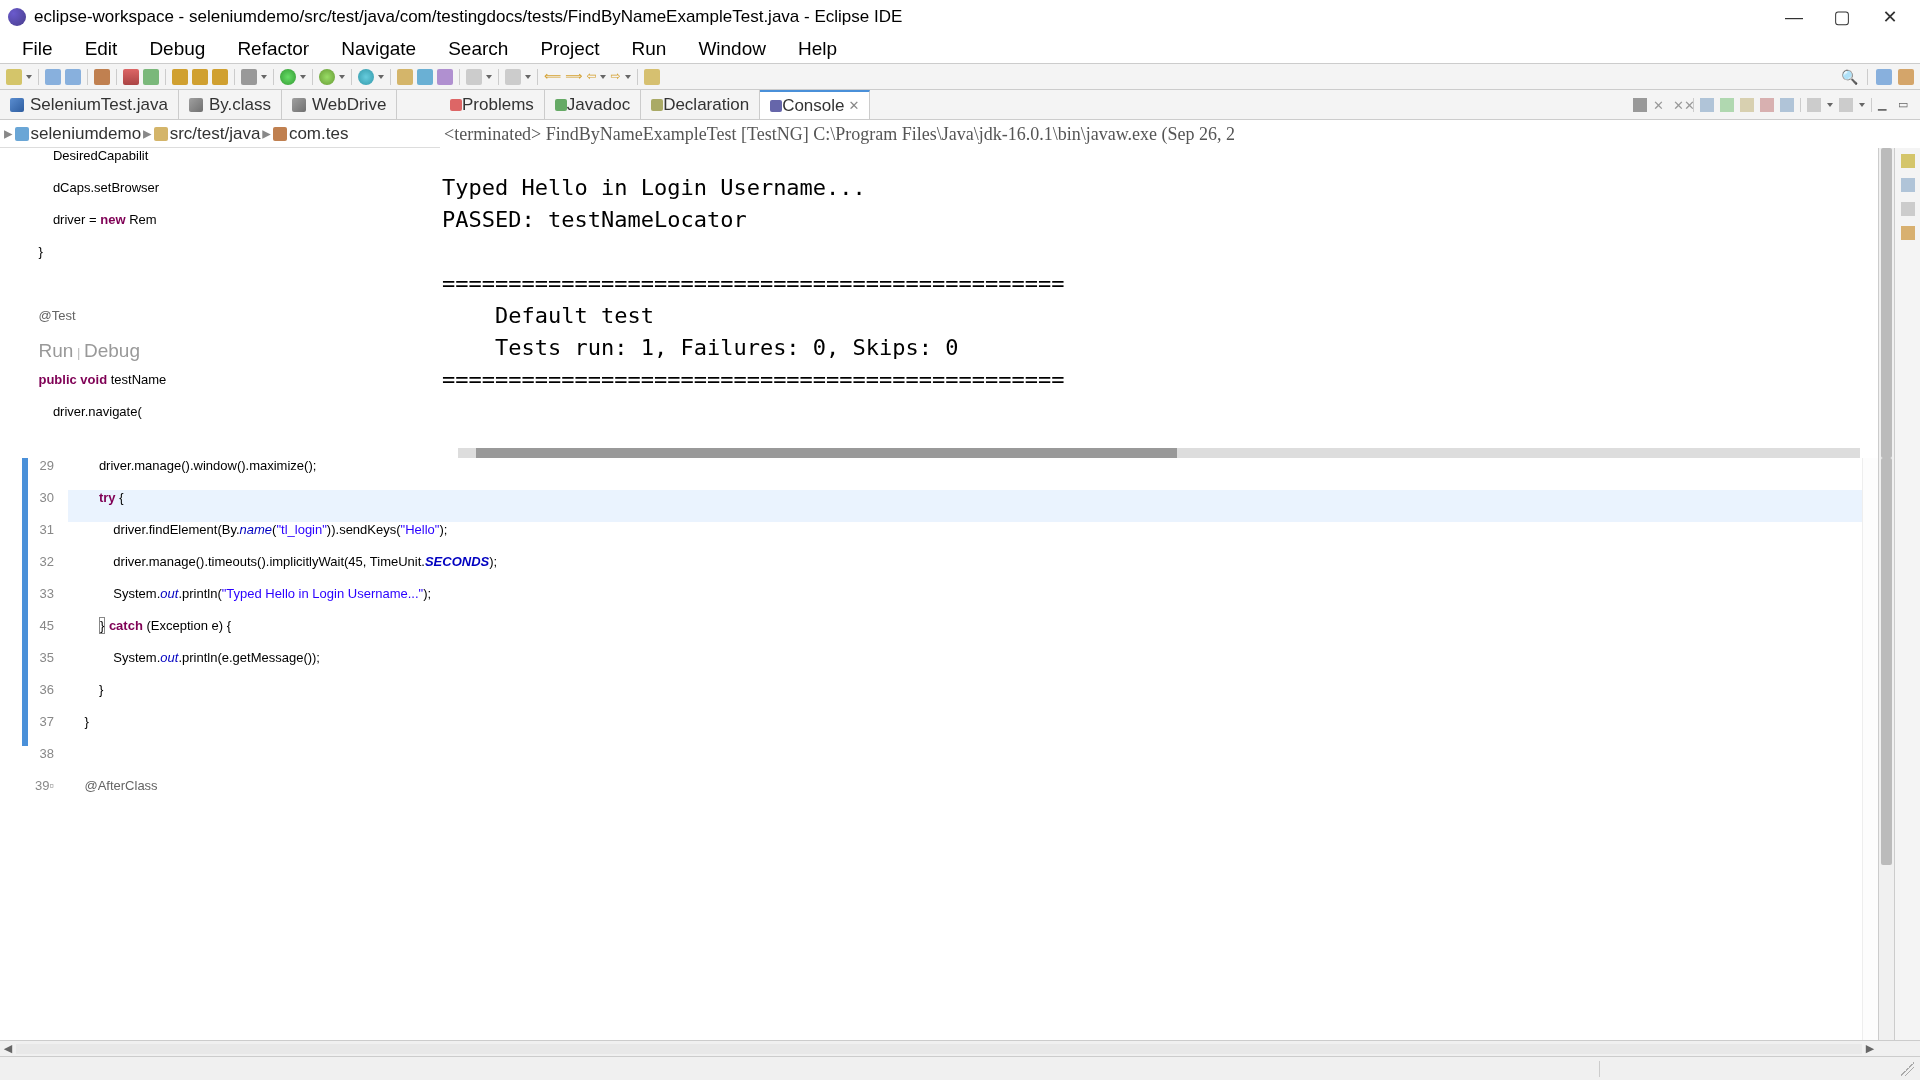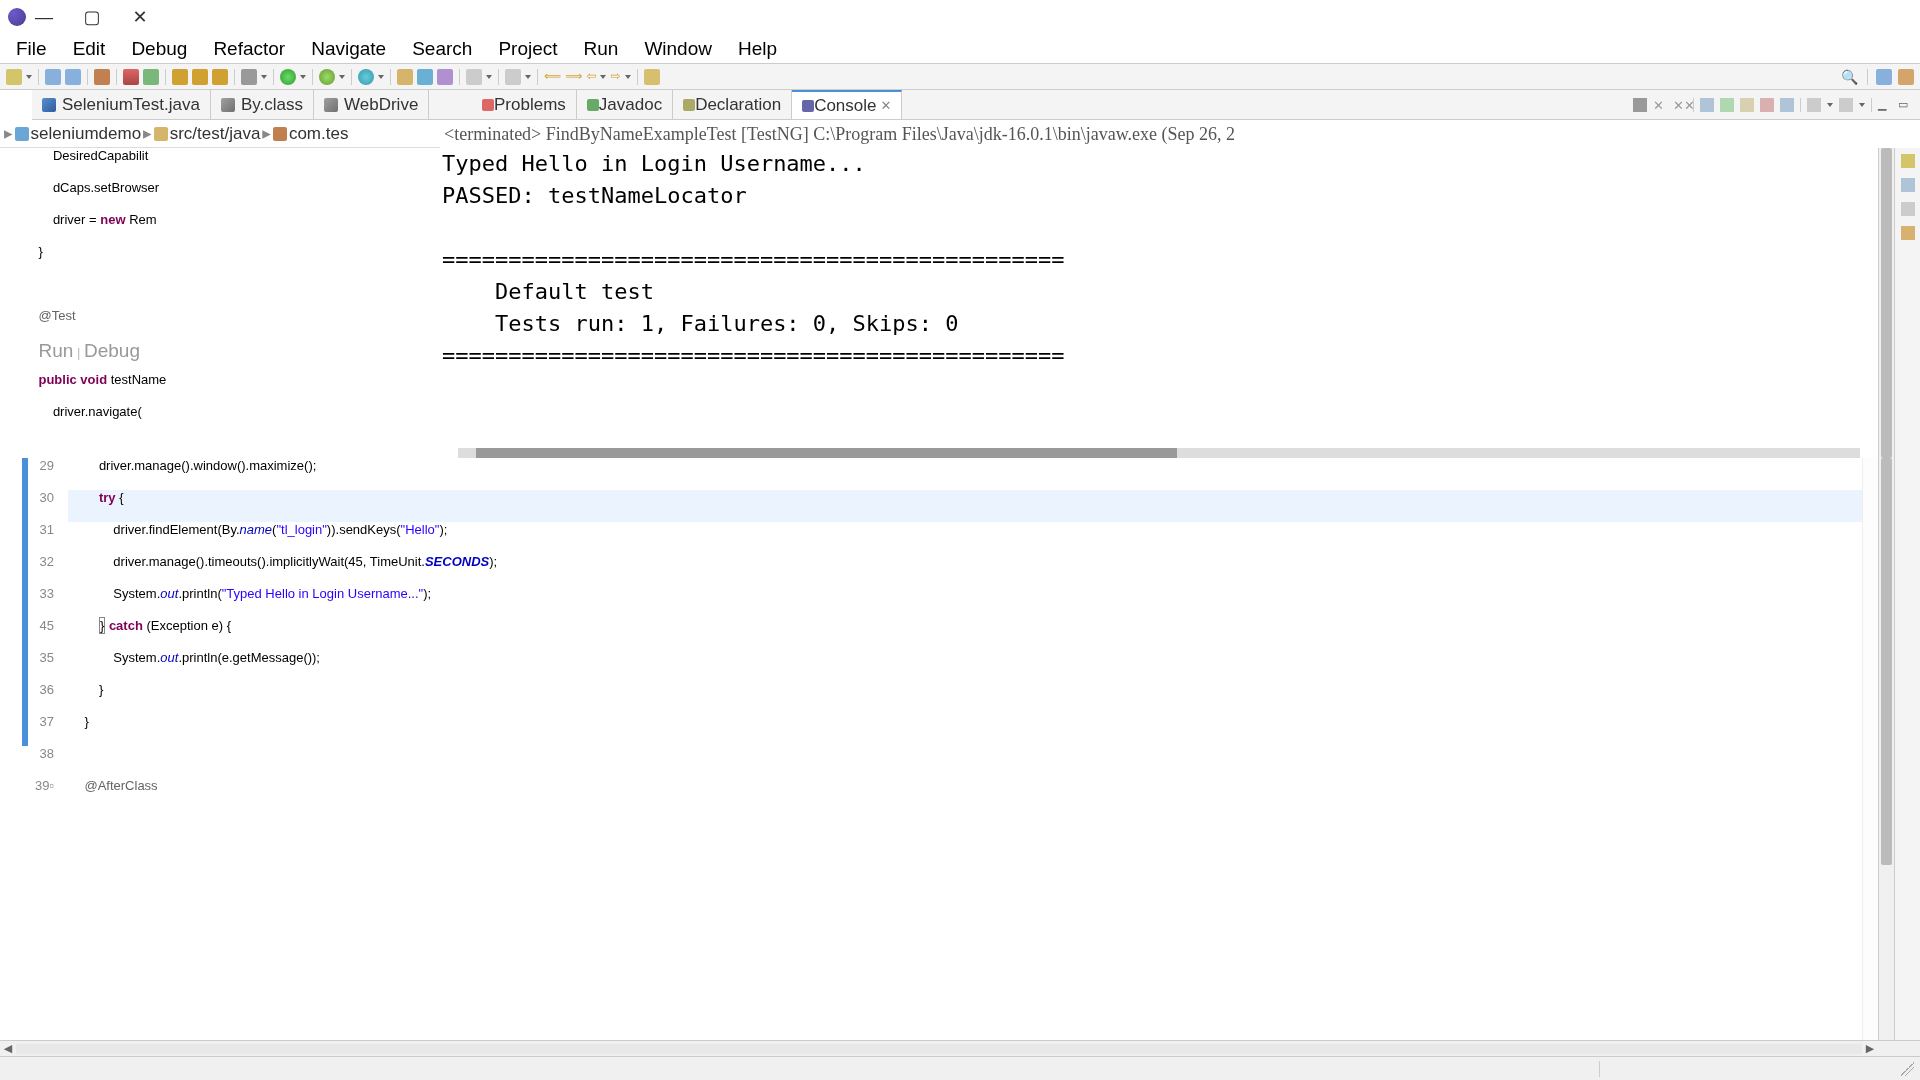--- a/index.html
+++ b/index.html
@@ -4,21 +4,21 @@
 <style>
   * { margin: 0; padding: 0; box-sizing: border-box; }
   body { font-family: "Segoe UI", Tahoma, sans-serif; font-size: 13px; background: #f0f0f0; width: 1920px; height: 1080px; overflow: hidden; }
   
   .titlebar { height: 34px; background: #fff; display: flex; align-items: center; padding: 0 8px; }
   .titlebar-icon { width: 18px; height: 18px; background: radial-gradient(circle at 30% 30%, #6a5acd 0%, #483d8b 100%); border-radius: 50%; margin-right: 8px; }
   .titlebar-text { font-size: 17px; color: #000; flex: 1; }
   .titlebar-controls { display: flex; gap: 28px; padding-right: 12px; }
   .win-btn { width: 20px; height: 20px; display: flex; align-items: center; justify-content: center; font-size: 18px; color: #333; cursor: pointer; }
   
-  .menubar { height: 30px; background: #fff; display: flex; align-items: center; padding: 0 6px; gap: 6px; border-bottom: 1px solid #ccc; }
+  .menubar { height: 30px; background: #fff; display: flex; align-items: center; padding: 0 12px; gap: 12px; border-bottom: 1px solid #ccc; }
   .menu-item { padding: 4px 10px; font-size: 19px; color: #000; cursor: pointer; }
   
   .toolbar { height: 26px; background: #f4f4f4; border-bottom: 1px solid #ccc; display: flex; align-items: center; padding: 0 6px; gap: 4px; }
   .tb-btn { width: 16px; height: 16px; border-radius: 2px; display: inline-block; }
   .tb-sep { width: 1px; height: 16px; background: #ccc; margin: 0 2px; }
   .tb-group { display: flex; align-items: center; gap: 4px; }
   .tb-dropdown { width:6px; height:4px; display:inline-block; }
   
   .main-area { display: flex; height: calc(1080px - 34px - 30px - 26px - 24px); }
   
@@ -46,21 +46,21 @@
   .emph { color:#0000c0; font-weight:bold; font-style:italic; }
   .bracket-hl { border:1px solid #888; }
   
   .console-tabs { height: 30px; background: #f4f4f4; border-bottom: 1px solid #ccc; display: flex; align-items: stretch; }
   .ctab { display: flex; align-items: center; padding: 0 10px; border-right: 1px solid #ccc; font-size: 17px; color: #333; cursor:pointer; }
   .ctab.active { background: #fff; border-top: 2px solid #4a90d9; }
   .ctab-icons-right { margin-left: auto; display: flex; align-items: center; gap: 6px; padding-right: 8px; }
   .mini-icon { width: 14px; height: 14px; display: inline-block; }
   
   .console-header { padding: 4px 4px; font-size: 18px; color: #555; font-family: "Segoe UI"; border-bottom: none; white-space: nowrap; overflow: hidden; }
-  .console-body { flex: 1; font-family: Consolas, monospace; font-size: 22px; line-height: 32px; white-space: pre; overflow: hidden; padding-left: 2px; }
+  .console-body { flex: 1; font-family: Consolas, monospace; font-size: 22px; line-height: 32px; white-space: pre; overflow: hidden; padding-left: 2px; margin-top: 24px; }
   
   .console-scroll { height: 10px; background: #ddd; margin: 0 18px; position: relative; }
   .console-scroll-thumb { position: absolute; left: 18px; width: 50%; height: 100%; background: #999; }
   
   .statusbar { height: 24px; background: #f0f0f0; border-top: 1px solid #ccc; display:flex; align-items:center; }
   .status-handle { width:14px; height:14px; margin-left:auto; margin-right:6px; background: linear-gradient(135deg, transparent 50%, #aaa 50%, #aaa 55%, transparent 55%, transparent 65%, #aaa 65%, #aaa 70%, transparent 70%); }
   
   .editor-hscroll { height: 16px; background:#f0f0f0; border-top:1px solid #ccc; display:flex; align-items:center; }
   .hs-arrow { width:16px; height:14px; display:flex; align-items:center; justify-content:center; color:#666; font-size:11px; }
   .hs-track { flex:1; height:10px; background:#e8e8e8; }
@@ -71,20 +71,21 @@
   .overview-ruler { width:16px; background:#fdfdfd; border-left:1px solid #eee; position:relative; }
   
   .upper-area { display:flex; height:310px; }
   .console-outer { flex:1; position:relative; display:flex; flex-direction:column; }
 </style>
 </head>
 <body>
 
 <div class="titlebar">
   <div class="titlebar-icon"></div>
+  <div class="titlebar-text">eclipse-workspace - seleniumdemo/src/test/java/com/testingdocs/tests/FindByNameExampleTest.java - Eclipse IDE</div>
   <div class="titlebar-controls">
     <div class="win-btn">—</div>
     <div class="win-btn">▢</div>
     <div class="win-btn">✕</div>
   </div>
 </div>
 
 <div class="menubar" id="menubar">
     <div class="menu-item">File</div>
     <div class="menu-item">Edit</div>
@@ -152,21 +153,21 @@
     <span class="tb-sep"></span>
     <span class="tb-btn" style="background:#88b0dd"></span>
     <span class="tb-btn" style="background:#d4a56a"></span>
   </div>
 </div>
 
 <div class="main-area">
 
   <div style="flex:1; display:flex; flex-direction:column; background:#fff;">
 
-    <div style="display:flex; height:30px;margin-left:32px;">
+    <div style="display:flex; height:30px;">
       <div class="editor-tabs" style="flex:0 0 440px;" id="editor-tabs">
           <div class="editor-tab">
             <span class="tab-icon tab-j"></span>
             <span>SeleniumTest.java</span>
           </div>
           <div class="editor-tab">
             <span class="tab-icon tab-c"></span>
             <span>By.class</span>
           </div>
           <div class="editor-tab">

